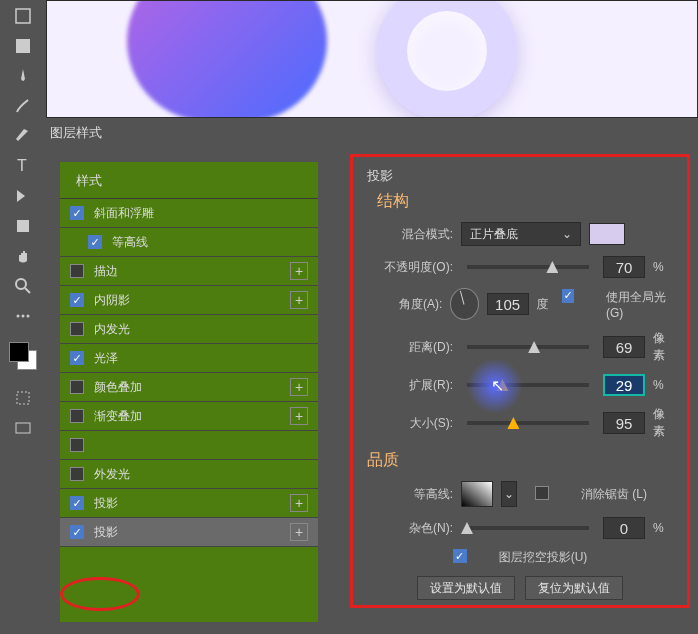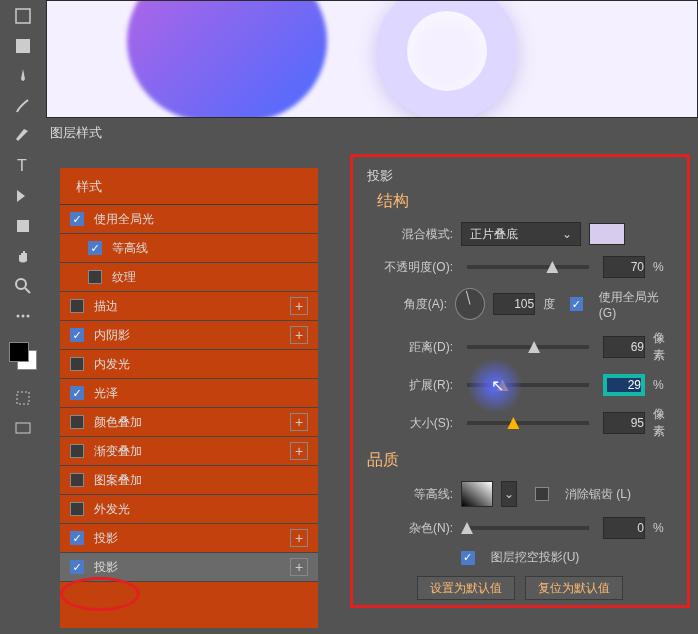--- a/index.html
+++ b/index.html
@@ -34,22 +34,22 @@
     position: absolute; right: 180px; top: -20px; width: 140px; height: 140px;
     border: 30px solid rgba(200, 190, 255, 0.5); border-radius: 50%;
     box-shadow: inset 0 4px 20px rgba(255,255,255,0.6), 0 4px 20px rgba(100,80,200,0.3);
   }
   
   .dialog-title {
     position: absolute; left: 50px; top: 124px; color: #ddd; font-size: 13px; text-align: right;
   }
   
   .styles-panel {
-    position: absolute; left: 60px; top: 168px; width: 258px; height: 460px;
-    background: #c2410c;
+    position: absolute; left: 60px; top: 162px; width: 258px; height: 460px;
+    background: #4d7c0f;
   }
   .panel-header {
     color: #ddd; font-size: 13px; padding: 10px 16px 8px; border-bottom: 1px solid #3a3a3a;
   }
   .style-row {
     display: flex; align-items: center; height: 29px; padding: 0 10px;
     border-bottom: 1px solid #454545; position: relative;
   }
   .style-row.indent { padding-left: 28px; }
   .style-row.selected { background: #6a6a6a; }
@@ -92,51 +92,51 @@
   }
   .slider-track {
     flex: 1; height: 4px; background: #3a3a3a; position: relative; margin: 0 6px;
   }
   .slider-thumb {
     width: 12px; height: 12px; background: #ccc; position: absolute; top: -4px;
     transform: translateX(-50%); clip-path: polygon(50% 0, 100% 100%, 0 100%);
   }
   .num-input {
     width: 42px; height: 22px; background: #3a3a3a; border: 1px solid #2a2a2a;
-    color: #ddd; text-align: right; font-size: 12px;
-  }
-  .num-input.highlight { background: #1a3a6a; border: 4px solid #14b8a6; color: #fff; }
+    color: #ddd; text-align: center; font-size: 15px;
+  }
+  .num-input.highlight { background: #1a3a6a; border: 2px solid #14b8a6; color: #fff; }
   .unit { width: 20px; }
   .angle-dial {
     width: 32px; height: 32px; border: 1px solid #888; border-radius: 50%;
     position: relative; background: #444;
   }
   .angle-line {
     position: absolute; width: 14px; height: 1px; background: #ccc;
     left: 50%; top: 50%; transform-origin: left center; transform: rotate(-105deg);
   }
-  .chk-inline { display: flex; align-items: center; gap: 6px; }
+  .chk-inline { display: flex; align-items: flex-start; gap: 22px; }
   .cursor-blob {
     position: absolute; width: 56px; height: 56px; border-radius: 50%;
     background: radial-gradient(circle, #5a6bff 0%, rgba(90,107,255,0) 70%);
     pointer-events: none;
   }
   .cursor-arrow {
     position: absolute; font-size: 16px; color: #fff; pointer-events: none;
   }
   .contour-box {
     width: 32px; height: 26px; background: linear-gradient(to top right, #000, #fff);
     border: 1px solid #2a2a2a;
   }
   .contour-sel {
     width: 16px; height: 26px; background: #3a3a3a; border: 1px solid #2a2a2a;
     display: flex; align-items: center; justify-content: center;
   }
   .btn {
-    background: #5a5a5a; border: 1px solid #3a3a3a; color: #fdba74; height: 24px;
+    background: #5a5a5a; border: 1px solid #3a3a3a; color: #e5e5e5; height: 24px;
     padding: 4px 12px; font-size: 12px; display: flex; align-items: center;
   }
   .btn-row { display: flex; gap: 10px; justify-content: center; margin-top: 8px; }
 </style>
 </head>
 <body>
 
 <div class="toolbar-left">
   <div class="tool-btn">
       <svg viewBox="0 0 18 18">
@@ -217,30 +217,26 @@
   <div class="canvas-ring"></div>
 </div>
 
 <div class="dialog-title">图层样式</div>
 
 <div class="styles-panel">
   <div class="panel-header">样式</div>
   <div id="styles-list">
       <div class="style-row">
         <div class="chk checked"></div>
-        <span class="style-label">使用全局光</span>
+        <span class="style-label">斜面和浮雕</span>
       </div>
       <div class="style-row indent">
         <div class="chk checked"></div>
         <span class="style-label">等高线</span>
       </div>
-      <div class="style-row indent">
-        <div class="chk"></div>
-        <span class="style-label">纹理</span>
-      </div>
       <div class="style-row">
         <div class="chk"></div>
         <span class="style-label">描边</span>
         <div class="plus-btn">+</div>
       </div>
       <div class="style-row">
         <div class="chk checked"></div>
         <span class="style-label">内阴影</span>
         <div class="plus-btn">+</div>
       </div>
@@ -257,21 +253,20 @@
         <span class="style-label">颜色叠加</span>
         <div class="plus-btn">+</div>
       </div>
       <div class="style-row">
         <div class="chk"></div>
         <span class="style-label">渐变叠加</span>
         <div class="plus-btn">+</div>
       </div>
       <div class="style-row">
         <div class="chk"></div>
-        <span class="style-label">图案叠加</span>
       </div>
       <div class="style-row">
         <div class="chk"></div>
         <span class="style-label">外发光</span>
       </div>
       <div class="style-row">
         <div class="chk checked"></div>
         <span class="style-label">投影</span>
         <div class="plus-btn">+</div>
       </div>

